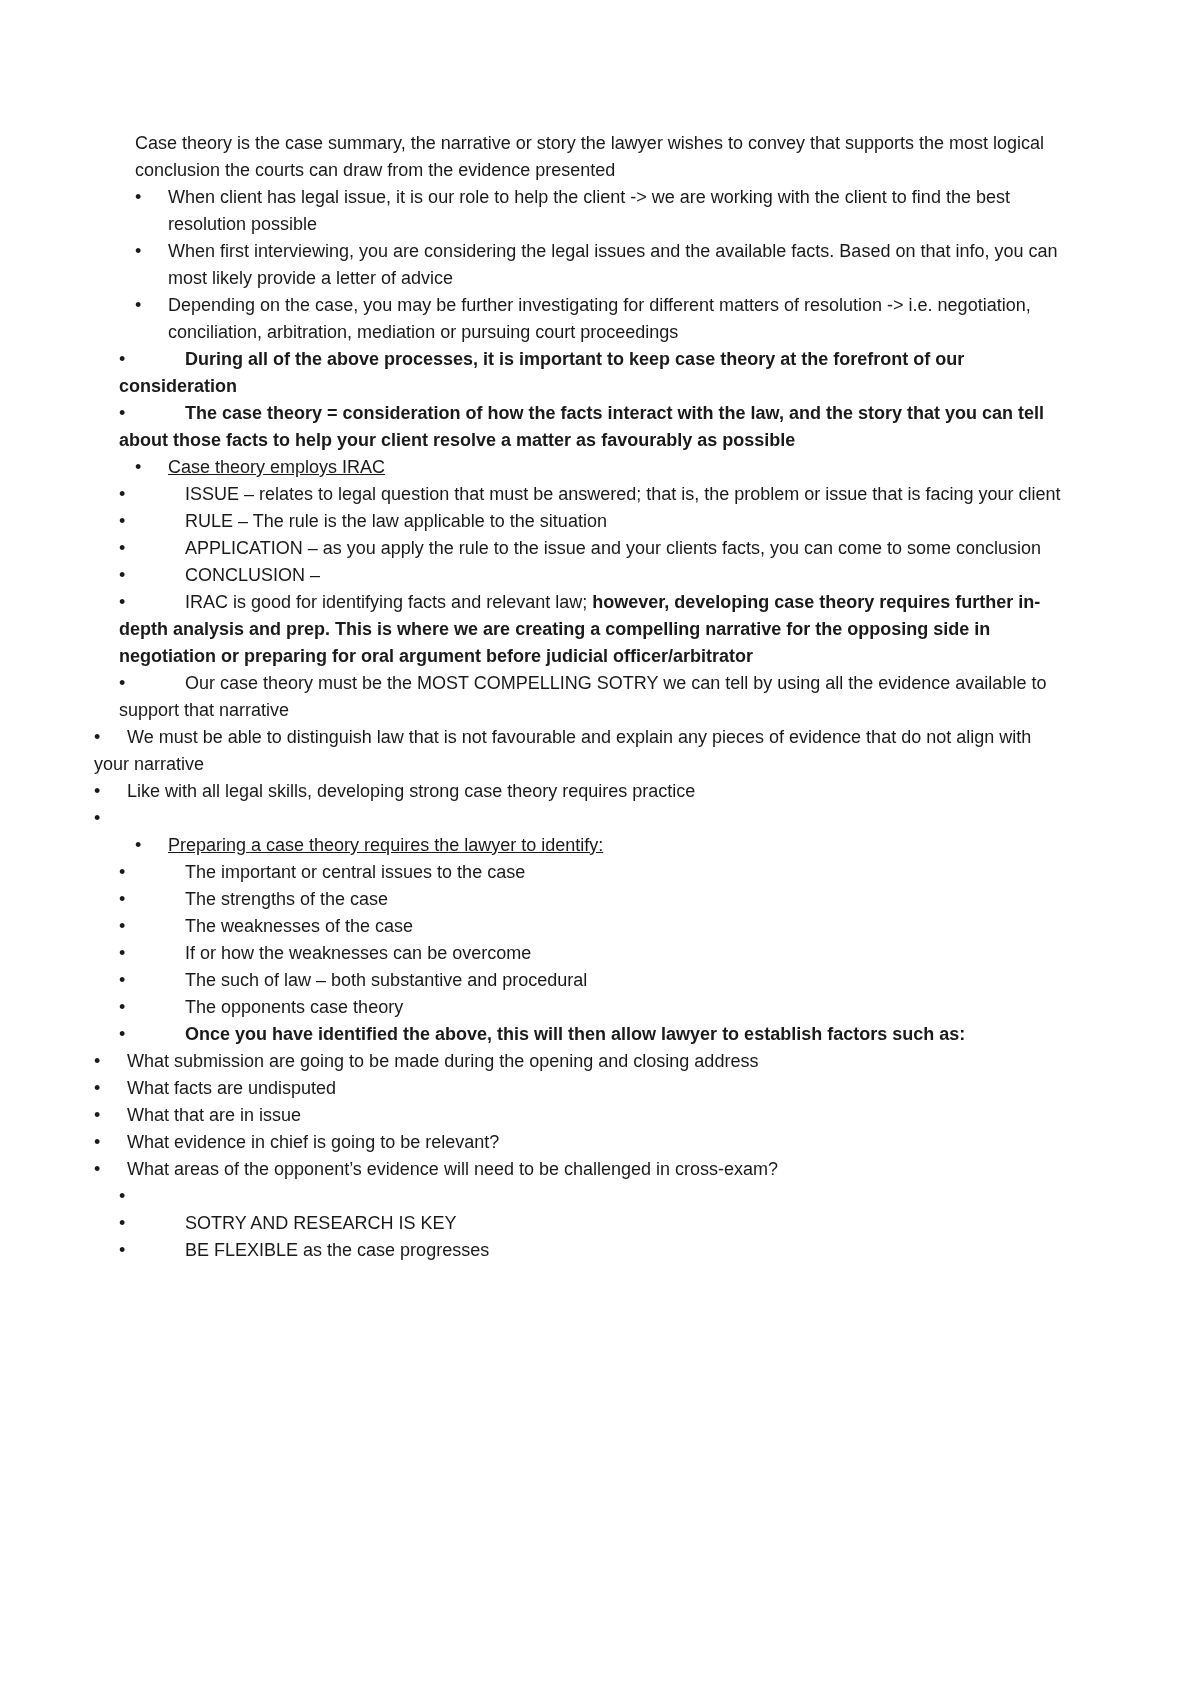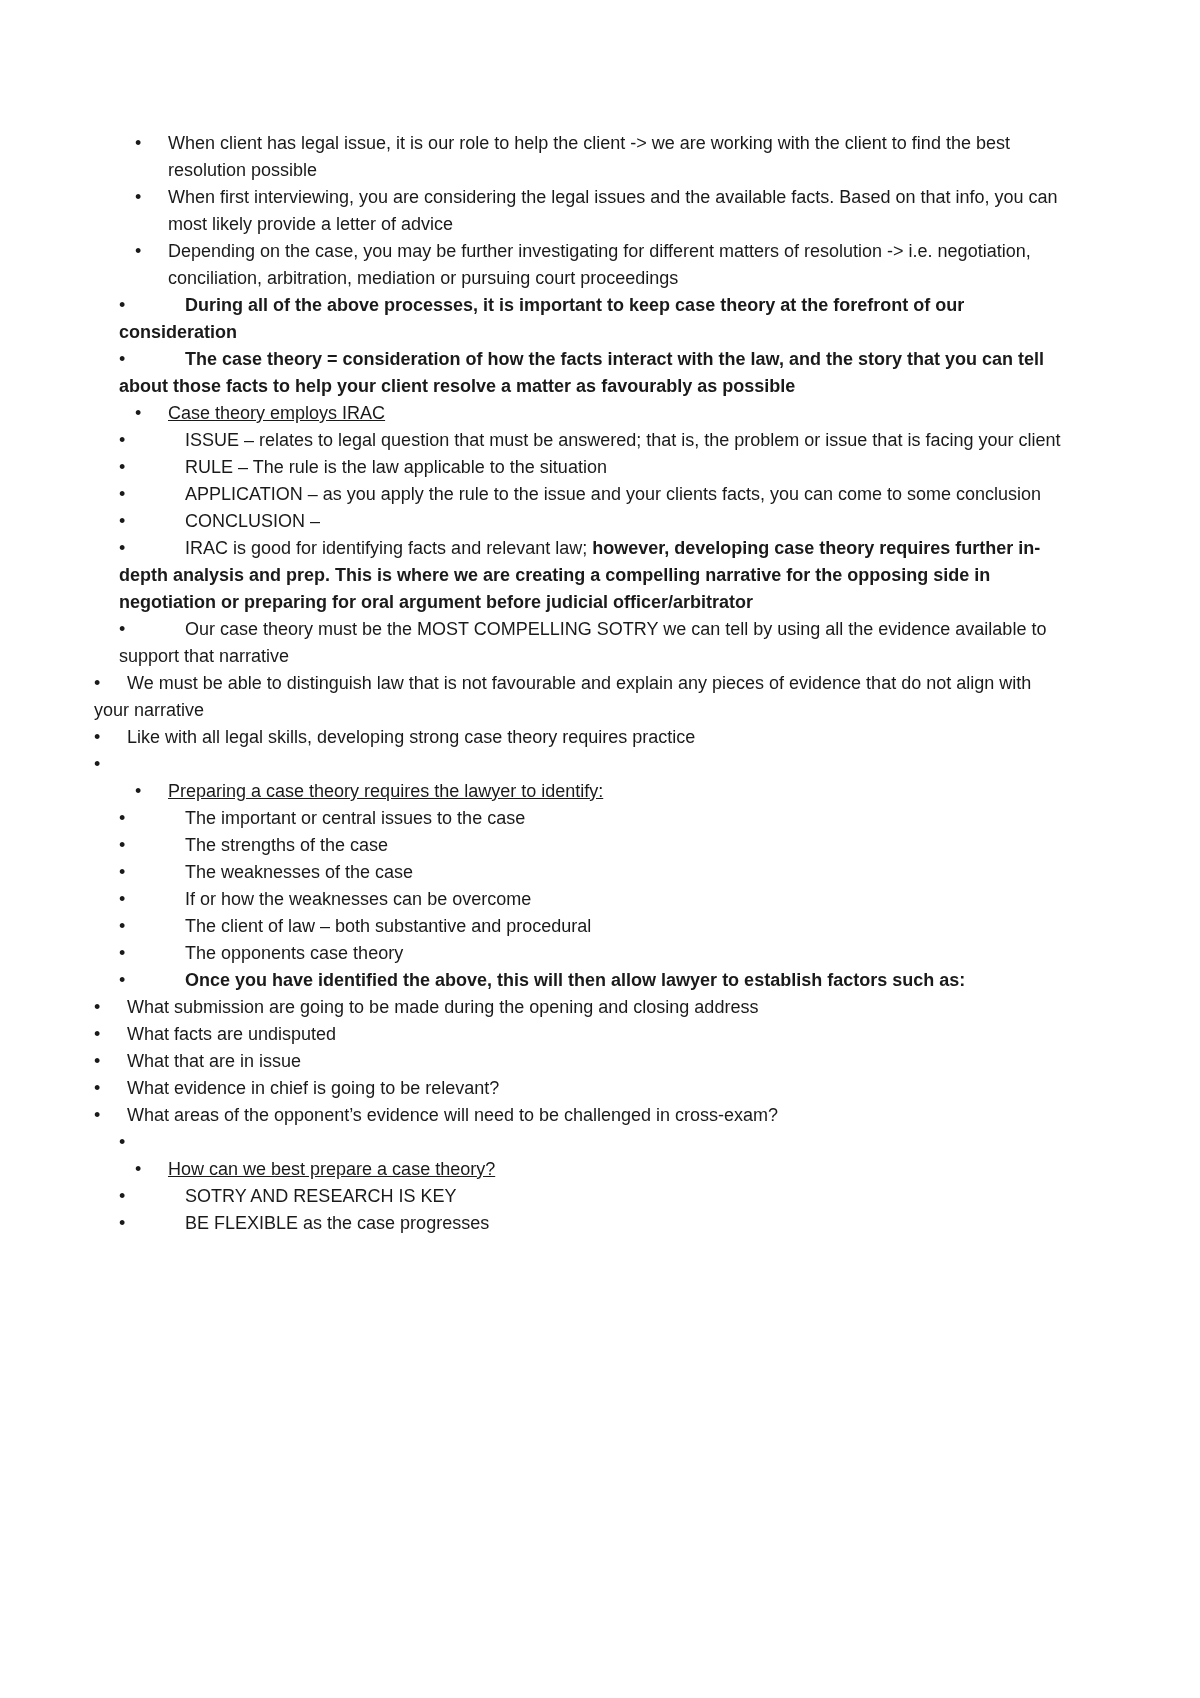--- a/index.html
+++ b/index.html
@@ -47,20 +47,21 @@
     padding-left: 94px;
   }
   .level-3 .marker { width: 33px; }
   .b { font-weight: 700; }
   .u { text-decoration: underline; }
 </style>
 </head>
 <body>
 
 <div class="page">
+  <p class="para">Case theory is the case summary, the narrative or story the lawyer wishes to convey that supports the most logical conclusion the courts can draw from the evidence presented</p>
   <div>
       <div class="bullet level-1"><span class="marker">•</span><span class="text"><span>When client has legal issue, it is our role to help the client -&gt; we are working with the client to find the best resolution possible</span></span></div>
       <div class="bullet level-1"><span class="marker">•</span><span class="text"><span>When first interviewing, you are considering the legal issues and the available facts. Based on that info, you can most likely provide a letter of advice</span></span></div>
       <div class="bullet level-1"><span class="marker">•</span><span class="text"><span>Depending on the case, you may be further investigating for different matters of resolution -&gt; i.e. negotiation, conciliation, arbitration, mediation or pursuing court proceedings</span></span></div>
       <div class="bullet level-2"><span class="marker">•</span><span class="text"><span class="b">During all of the above processes, it is important to keep case theory at the forefront of our consideration</span></span></div>
       <div class="bullet level-2"><span class="marker">•</span><span class="text"><span class="b">The case theory = consideration of how the facts interact with the law, and the story that you can tell about those facts to help your client resolve a matter as favourably as possible</span></span></div>
       <div class="bullet level-1"><span class="marker">•</span><span class="text"><span class="u">Case theory employs IRAC</span></span></div>
       <div class="bullet level-2"><span class="marker">•</span><span class="text"><span>ISSUE – relates to legal question that must be answered; that is, the problem or issue that is facing your client</span></span></div>
       <div class="bullet level-2"><span class="marker">•</span><span class="text"><span>RULE – The rule is the law applicable to the situation</span></span></div>
       <div class="bullet level-2"><span class="marker">•</span><span class="text"><span>APPLICATION – as you apply the rule to the issue and your clients facts, you can come to some conclusion</span></span></div>
@@ -68,26 +69,25 @@
       <div class="bullet level-2"><span class="marker">•</span><span class="text"><span>IRAC is good for identifying facts and relevant law; </span><span class="b">however, developing case theory requires further in-depth analysis and prep. This is where we are creating a compelling narrative for the opposing side in negotiation or preparing for oral argument before judicial officer/arbitrator</span></span></div>
       <div class="bullet level-2"><span class="marker">•</span><span class="text"><span>Our case theory must be the MOST COMPELLING SOTRY we can tell by using all the evidence available to support that narrative</span></span></div>
       <div class="bullet level-3"><span class="marker">•</span><span class="text"><span>We must be able to distinguish law that is not favourable and explain any pieces of evidence that do not align with your narrative</span></span></div>
       <div class="bullet level-3"><span class="marker">•</span><span class="text"><span>Like with all legal skills, developing strong case theory requires practice</span></span></div>
       <div class="bullet level-3"><span class="marker">•</span><span class="text"></span></div>
       <div class="bullet level-1"><span class="marker">•</span><span class="text"><span class="u">Preparing a case theory requires the lawyer to identify:</span></span></div>
       <div class="bullet level-2"><span class="marker">•</span><span class="text"><span>The important or central issues to the case</span></span></div>
       <div class="bullet level-2"><span class="marker">•</span><span class="text"><span>The strengths of the case</span></span></div>
       <div class="bullet level-2"><span class="marker">•</span><span class="text"><span>The weaknesses of the case</span></span></div>
       <div class="bullet level-2"><span class="marker">•</span><span class="text"><span>If or how the weaknesses can be overcome</span></span></div>
-      <div class="bullet level-2"><span class="marker">•</span><span class="text"><span>The client of law – both substantive and procedural</span></span></div>
+      <div class="bullet level-2"><span class="marker">•</span><span class="text"><span>The such of law – both substantive and procedural</span></span></div>
       <div class="bullet level-2"><span class="marker">•</span><span class="text"><span>The opponents case theory</span></span></div>
       <div class="bullet level-2"><span class="marker">•</span><span class="text"><span class="b">Once you have identified the above, this will then allow lawyer to establish factors such as:</span></span></div>
       <div class="bullet level-3"><span class="marker">•</span><span class="text"><span>What submission are going to be made during the opening and closing address</span></span></div>
       <div class="bullet level-3"><span class="marker">•</span><span class="text"><span>What facts are undisputed</span></span></div>
       <div class="bullet level-3"><span class="marker">•</span><span class="text"><span>What that are in issue</span></span></div>
       <div class="bullet level-3"><span class="marker">•</span><span class="text"><span>What evidence in chief is going to be relevant?</span></span></div>
       <div class="bullet level-3"><span class="marker">•</span><span class="text"><span>What areas of the opponent’s evidence will need to be challenged in cross-exam?</span></span></div>
       <div class="bullet level-2"><span class="marker">•</span><span class="text"></span></div>
-      <div class="bullet level-1"><span class="marker">•</span><span class="text"><span class="u">How can we best prepare a case theory?</span></span></div>
       <div class="bullet level-2"><span class="marker">•</span><span class="text"><span>SOTRY AND RESEARCH IS KEY</span></span></div>
       <div class="bullet level-2"><span class="marker">•</span><span class="text"><span>BE FLEXIBLE as the case progresses</span></span></div>
     </div>
 </div>
 
 </body></html>

